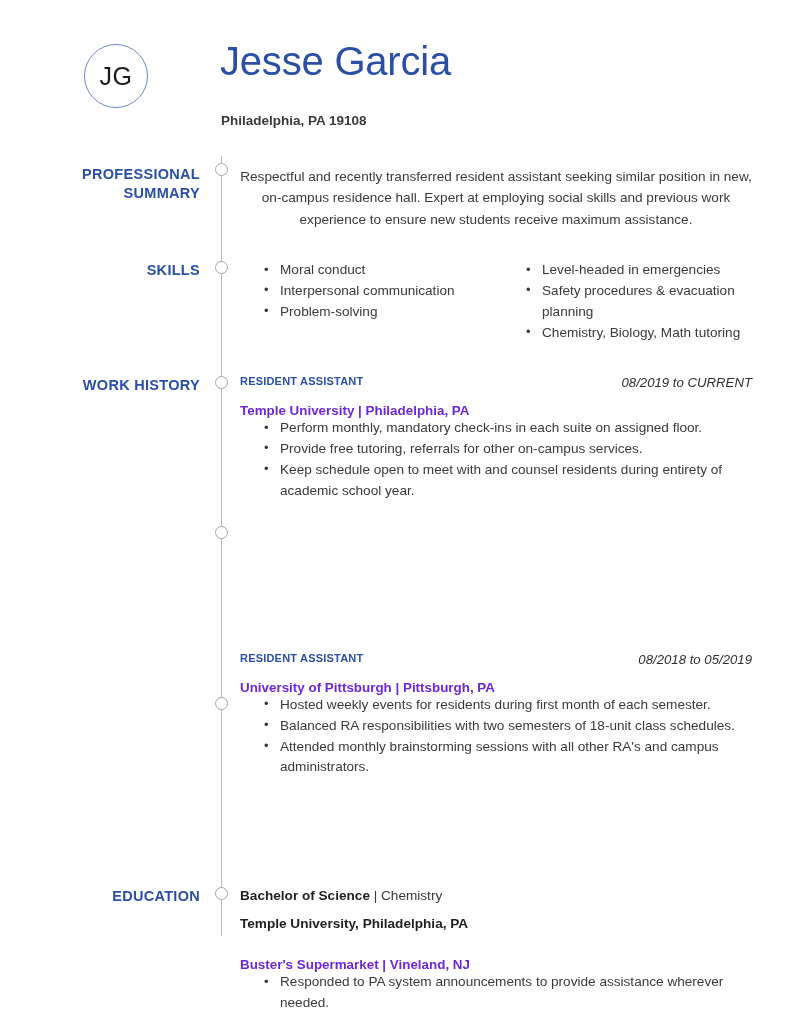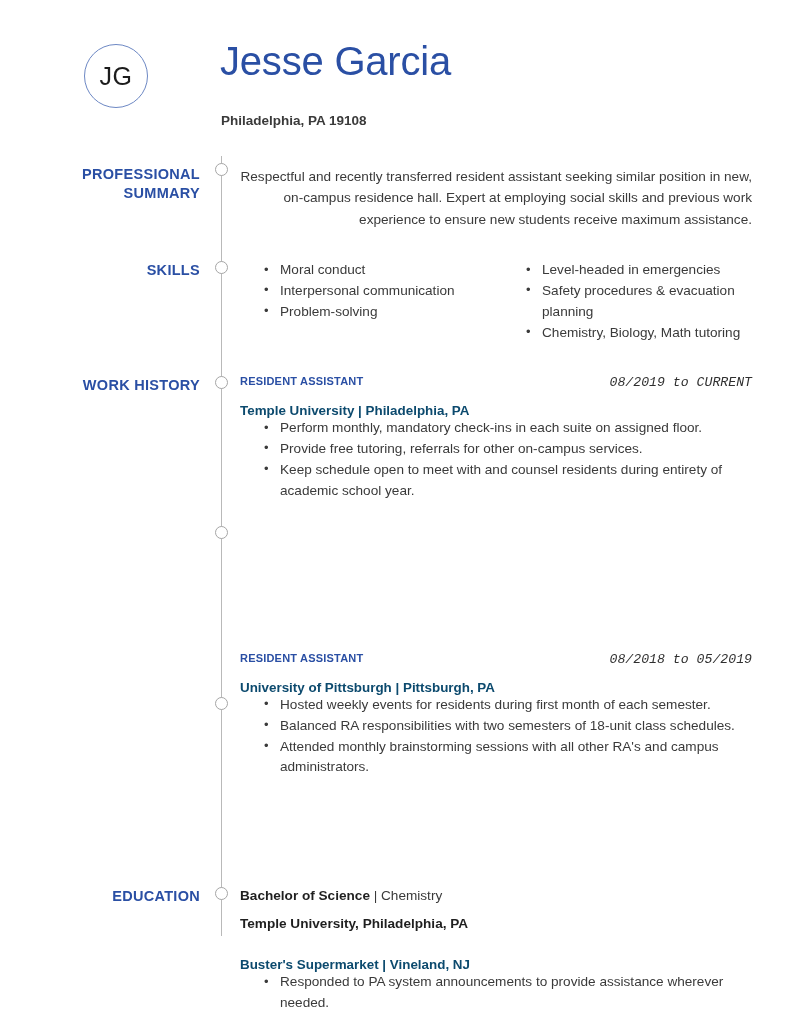--- a/index.html
+++ b/index.html
@@ -111,21 +111,21 @@
   .content {
     position: absolute;
     left: 240px;
     width: 512px;
   }
 
   .summary-text {
     font-size: 13.6px;
     color: #3a3a3a;
     line-height: 1.58;
-    text-align: right;
+    text-align: center;
   }
 
   
   .skills-wrap {
     position: relative;
     width: 512px;
   }
   .skills-col {
     position: absolute;
     top: 0;
@@ -175,26 +175,25 @@
     white-space: nowrap;
   }
   .job-dates {
     position: absolute;
     right: 0;
     top: 0;
     font-size: 13.2px;
     font-style: italic;
     color: #2f2f2f;
     white-space: nowrap;
-    font-family: Liberation Mono, monospace;
   }
   .job-company {
     font-size: 13.4px;
     font-weight: bold;
-    color: #0c4a6e;
+    color: #6d28d9;
     margin-top: 8px;
     white-space: nowrap;
   }
   .job-bullets {
     margin-top: 7px;
   }
   .job-bullets li {
     padding-left: 38px;
     line-height: 1.55;
   }

